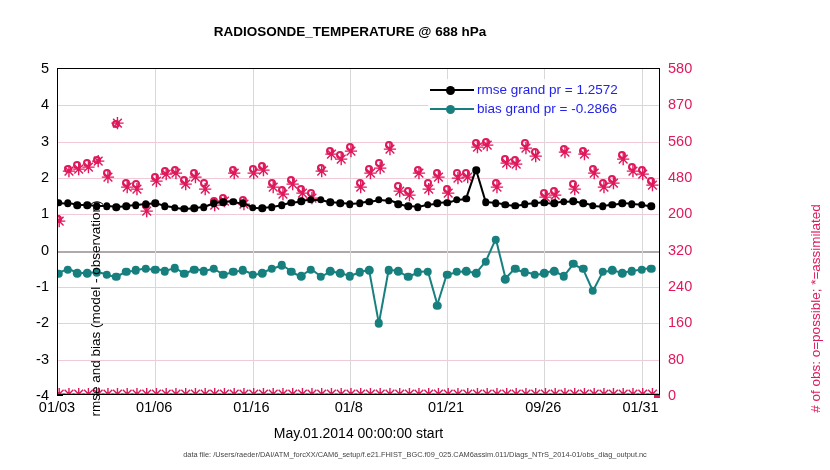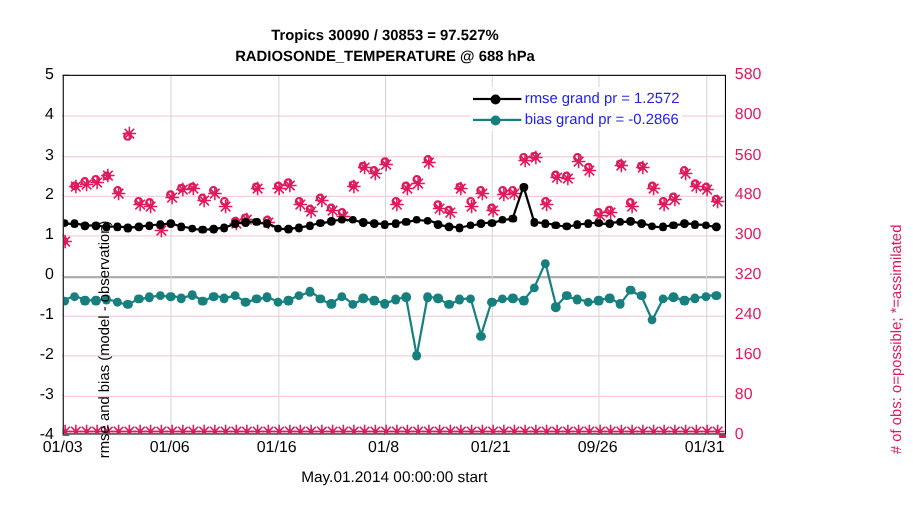--- a/index.html
+++ b/index.html
@@ -111,42 +111,41 @@
     font-weight:bold;text-align:center;
   }
   .ast-pink::before{content:"\2733";}
 </style>
 </head>
 <body>
 
 <div id="root">
 
   <div class="title-block">
-    <div>Tropics 30090 / 30853 = 97.527%</div>
     <div class="title-l2">RADIOSONDE_TEMPERATURE @ 688 hPa</div>
   </div>
 
   <div class="ytick-l-wrap" id="ytick-left">
       <div class="ytl" style="top: 68px;">5</div>
       <div class="ytl" style="top: 104.333px;">4</div>
       <div class="ytl" style="top: 140.667px;">3</div>
       <div class="ytl" style="top: 177px;">2</div>
       <div class="ytl" style="top: 213.333px;">1</div>
       <div class="ytl" style="top: 249.667px;">0</div>
       <div class="ytl" style="top: 286px;">-1</div>
       <div class="ytl" style="top: 322.333px;">-2</div>
       <div class="ytl" style="top: 358.667px;">-3</div>
       <div class="ytl" style="top: 395px;">-4</div>
     </div>
   <div id="ytick-right">
       <div class="ytr" style="top: 68px;">580</div>
-      <div class="ytr" style="top: 104.333px;">800</div>
+      <div class="ytr" style="top: 104.333px;">870</div>
       <div class="ytr" style="top: 140.667px;">560</div>
       <div class="ytr" style="top: 177px;">480</div>
-      <div class="ytr" style="top: 213.333px;">300</div>
+      <div class="ytr" style="top: 213.333px;">200</div>
       <div class="ytr" style="top: 249.667px;">320</div>
       <div class="ytr" style="top: 286px;">240</div>
       <div class="ytr" style="top: 322.333px;">160</div>
       <div class="ytr" style="top: 358.667px;">80</div>
       <div class="ytr" style="top: 395px;">0</div>
     </div>
   <div id="xtick-labels">
       <div class="xtl" style="left: 57px;">01/03</div>
       <div class="xtl" style="left: 154.258px;">01/06</div>
       <div class="xtl" style="left: 251.516px;">01/16</div>
@@ -649,13 +648,14 @@
     <div class="legend-row">
       <span class="legend-swatch">
         <span class="legend-line" style="background:#17807f"></span>
         <span class="legend-dot" style="background:#17807f"></span>
       </span>
       <span class="legend-text">bias grand pr = -0.2866</span>
     </div>
   </div>
 
   <div class="xlabel">May.01.2014 00:00:00 start</div>
+  <div class="footer">data file: /Users/raeder/DAI/ATM_forcXX/CAM6_setup/f.e21.FHIST_BGC.f09_025.CAM6assim.011/Diags_NTrS_2014-01/obs_diag_output.nc</div>
 </div>
 
 </body></html>

